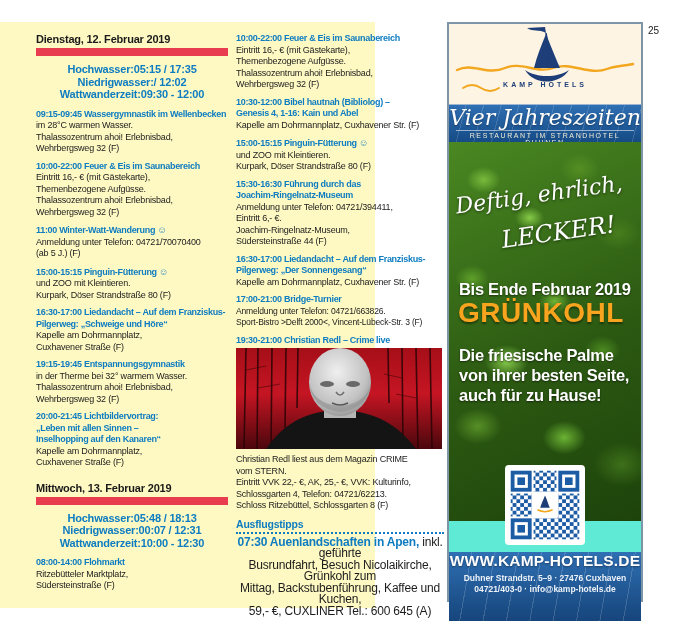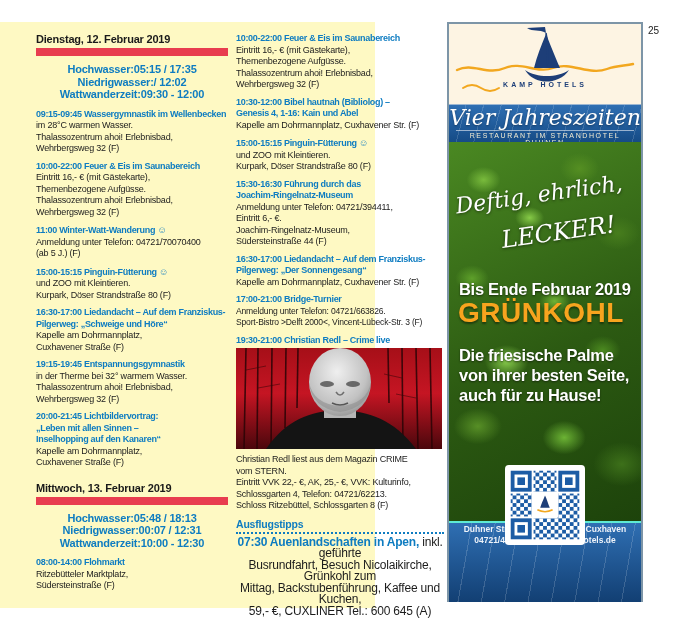--- a/index.html
+++ b/index.html
@@ -344,18 +344,19 @@
         <rect x="13" y="63" width="8" height="8" fill="#1c5ca5"></rect>
       </g>
       <rect x="28" y="28" width="28" height="28" rx="3" fill="#ffffff"></rect>
       <g>
         <path d="M42,32 C 40,37 38,41 37,45 L 47,45 C 45,40 44,36 42,32 Z" fill="#1d3e78"></path>
         <path d="M34,47 q 8,4 16,0" stroke="#f2a71f" stroke-width="1.6" fill="none"></path>
       </g>
     </svg>
 
     <div class="ad-bottom">
+      <div class="website">WWW.KAMP-HOTELS.DE</div>
       <div class="addr">Duhner Strandstr. 5–9 · 27476 Cuxhaven</div>
       <div class="contact">04721/403-0 · info@kamp-hotels.de</div>
     </div>
   </div>
 
 </div>
 
 </body></html>

